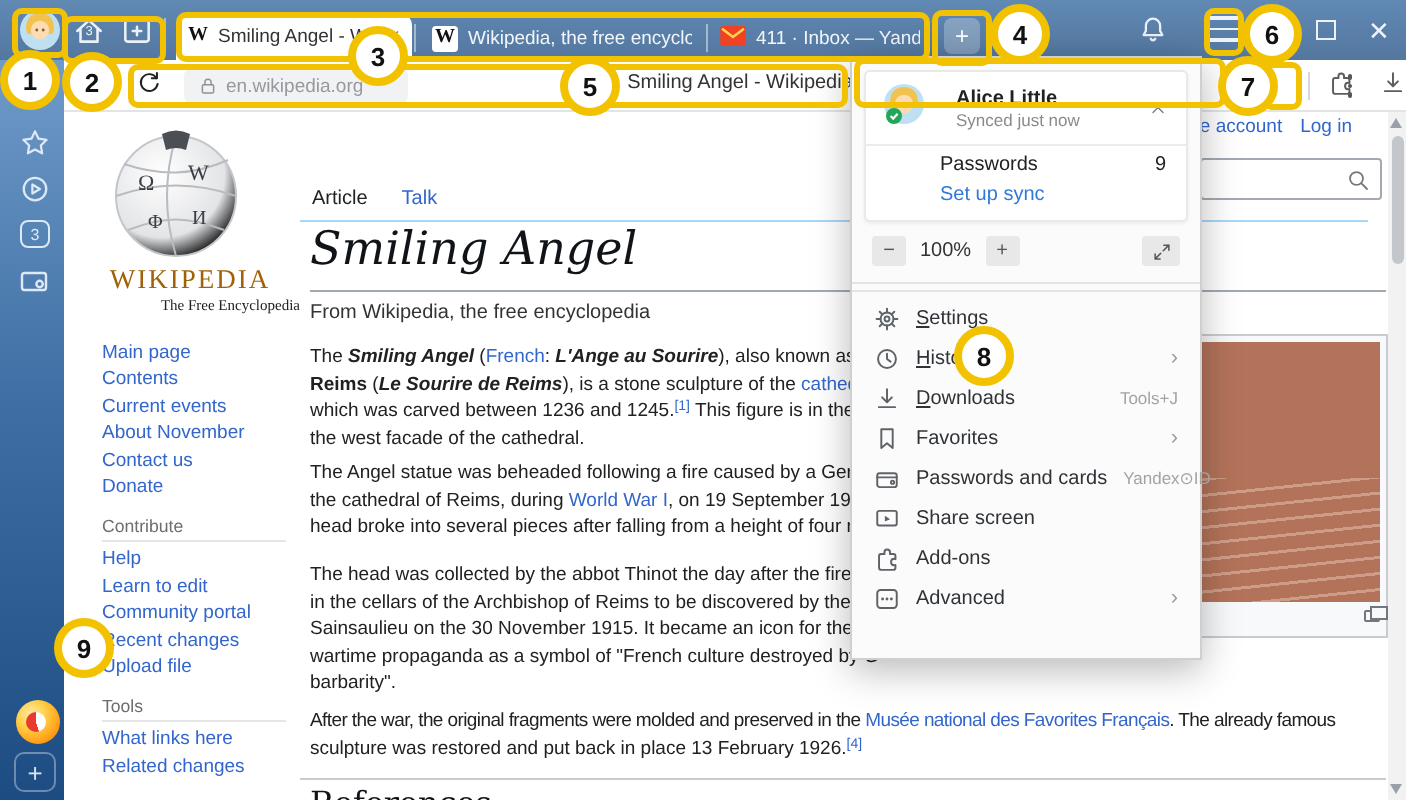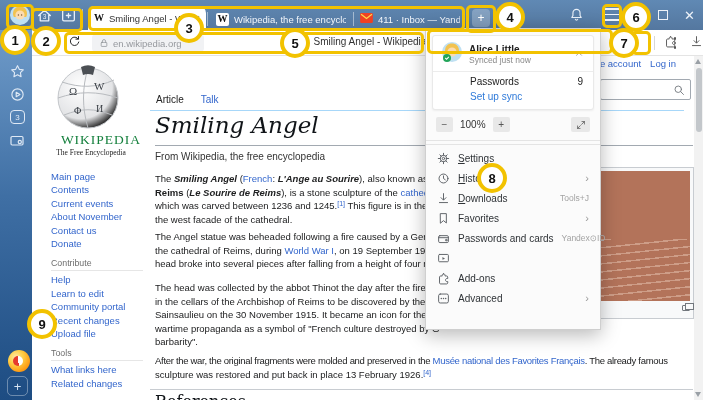--- a/index.html
+++ b/index.html
@@ -26,22 +26,22 @@
   
   .addressbar{left:32px;top:30px;width:671px;height:26px;background:#fff;border-bottom:1px solid #e4e4e4}
   .urlchip{position:absolute;left:60px;top:4px;width:112px;height:18px;background:#f1f2f4;border-radius:4px;display:flex;align-items:center;gap:4px;padding:0 7px;color:#8f9398}
   .urltext{font-size:9.5px;color:#96999e;white-space:nowrap}
   .bartitle{position:absolute;left:250px;top:6px;width:176px;text-align:center;font-size:10px;color:#333;white-space:nowrap;overflow:hidden}
   .barsep{position:absolute;left:622px;top:6px;width:1px;height:14px;background:#d7d7d7}
 
   
   .page{left:32px;top:56px;width:662px;height:344px;background:#fff}
   .wlogo{position:absolute;left:20px;top:4px;width:72px;height:72px}
-  .wordmark{position:absolute;left:10px;top:76px;width:118px;text-align:center;font-family:"Liberation Serif",serif;font-size:13.5px;letter-spacing:1px;color:#15803d}
-  .wtagline{position:absolute;left:0;top:92px;width:118px;text-align:center;font-family:"Liberation Serif",serif;font-size:7.5px;color:#222}
+  .wordmark{position:absolute;left:4px;top:76px;width:118px;text-align:center;font-family:"Liberation Serif",serif;font-size:13.5px;letter-spacing:1px;color:#a16207}
+  .wtagline{position:absolute;left:0;top:92px;width:118px;text-align:right;font-family:"Liberation Serif",serif;font-size:7.5px;color:#222}
   .sidenav{position:absolute;left:19px;top:114px;width:100px;font-size:9.5px}
   .sidenav .lnk{display:block;line-height:13.4px;color:#3366cc;text-decoration:none;white-space:nowrap;cursor:pointer}
   .sidenav .hdr{font-size:8.8px;color:#6d6d6d;margin:8px 0 2px;padding-bottom:2px;border-bottom:1px solid #e6e6e6;width:92px}
   .personal{position:absolute;right:18px;top:2px;display:flex;gap:9px;font-size:9.5px}
   .personal span{color:#3366cc;cursor:pointer;white-space:nowrap}
   .searchbox{position:absolute;left:568px;top:23px;width:91px;height:21px;border:1px solid #a2a9b1;border-radius:2px;background:#fff;display:flex;align-items:center;justify-content:flex-end;padding:0 5px;color:#72777d}
   .headline{position:absolute;left:118px;top:54px;right:10px;border-bottom:1px solid #a7d7f9;height:1px}
   .ptabs{position:absolute;left:124px;top:38px;display:flex;gap:17px;font-size:10px}
   .ptabs .pt0{color:#222}
   .ptabs .pt1{color:#3366cc;cursor:pointer}
@@ -72,21 +72,21 @@
   .scroll{left:694px;top:56px;width:9px;height:344px;background:#f2f2f2}
   .sthumb{position:absolute;left:1.5px;top:12px;width:6px;height:64px;background:#c3c7cb;border-radius:3px}
   .sarr{position:absolute;left:1px;width:0;height:0;border-left:3.5px solid transparent;border-right:3.5px solid transparent}
   .sarr.up{top:3px;border-bottom:5px solid #9aa0a6}
   .sarr.dn{bottom:3px;border-top:5px solid #9aa0a6}
 
   
   .menu{left:425px;top:28px;width:176px;height:302px;background:#fbfbfb;border:1px solid #cfcfcf;
         box-shadow:0 5px 18px rgba(0,0,0,.28);z-index:40;padding:6px 0 8px}
   .card{margin:0 6px;background:#fff;border:1px solid #e9e9e9;border-radius:3px;box-shadow:0 1px 2px rgba(0,0,0,.06)}
-  .urow{display:flex;align-items:center;gap:7px;padding:6px 9px 5px}
+  .urow{display:flex;align-items:center;gap:16px;padding:6px 9px 5px}
   .uname{font-size:10px;font-weight:bold;color:#222;line-height:11px}
   .ustatus{font-size:8.5px;color:#8a8a8a;line-height:10px}
   .uchev{margin-left:auto;color:#808080}
   .cdiv{border-top:1px solid #ececec;margin:0 0 2px}
   .prow{display:flex;align-items:center;padding:2px 10px 2px 37px;font-size:10px;color:#222;cursor:pointer}
   .prow .cnt{margin-left:auto}
   .syncrow{padding:2px 10px 7px 37px;font-size:10px;color:#2f7ad9;cursor:pointer}
   .zoomrow{display:flex;align-items:center;gap:7px;padding:7px 10px 5px}
   .zbtn{width:17px;height:15px;background:#e8e8e8;border-radius:2px;display:flex;align-items:center;justify-content:center;
         font-size:10px;color:#555;cursor:pointer}
@@ -430,20 +430,21 @@
           <span class="lbl">Passwords and cards</span>
           <span class="sc">Yandex⊙ID</span>
         </div>
         <div class="mrow">
           <span class="ic">
             <svg viewBox="0 0 16 16" style="width:13px;height:13px">
               <rect x="2" y="3" width="12" height="9" rx="1.2"></rect>
               <path d="M6.7 6l3.2 2.2-3.2 1.4z" class="f"></path>
             </svg>
           </span>
+          <span class="lbl">Share screen</span>
         </div>
         <div class="mrow">
           <span class="ic">
             <svg viewBox="0 0 16 16" style="width:13px;height:13px">
               <path d="M8 2.2c1.1 0 1.9.8 1.9 1.9 0 .3 0 .5-.1.8h2.1c.7 0 1.3.6 1.3 1.3v1.9c-.3-.1-.5-.2-.8-.2-1.1 0-1.9.9-1.9 2s.8 2 1.9 2c.3 0 .5-.1.8-.2v1.7c0 .7-.6 1.3-1.3 1.3H4.4c-.7 0-1.3-.6-1.3-1.3V6.2c0-.7.6-1.3 1.3-1.3h2.1c-.1-.3-.1-.5-.1-.8 0-1.1.8-1.9 1.6-1.9z"></path>
             </svg>
           </span>
           <span class="lbl">Add-ons</span>
         </div>
         <div class="mrow">

